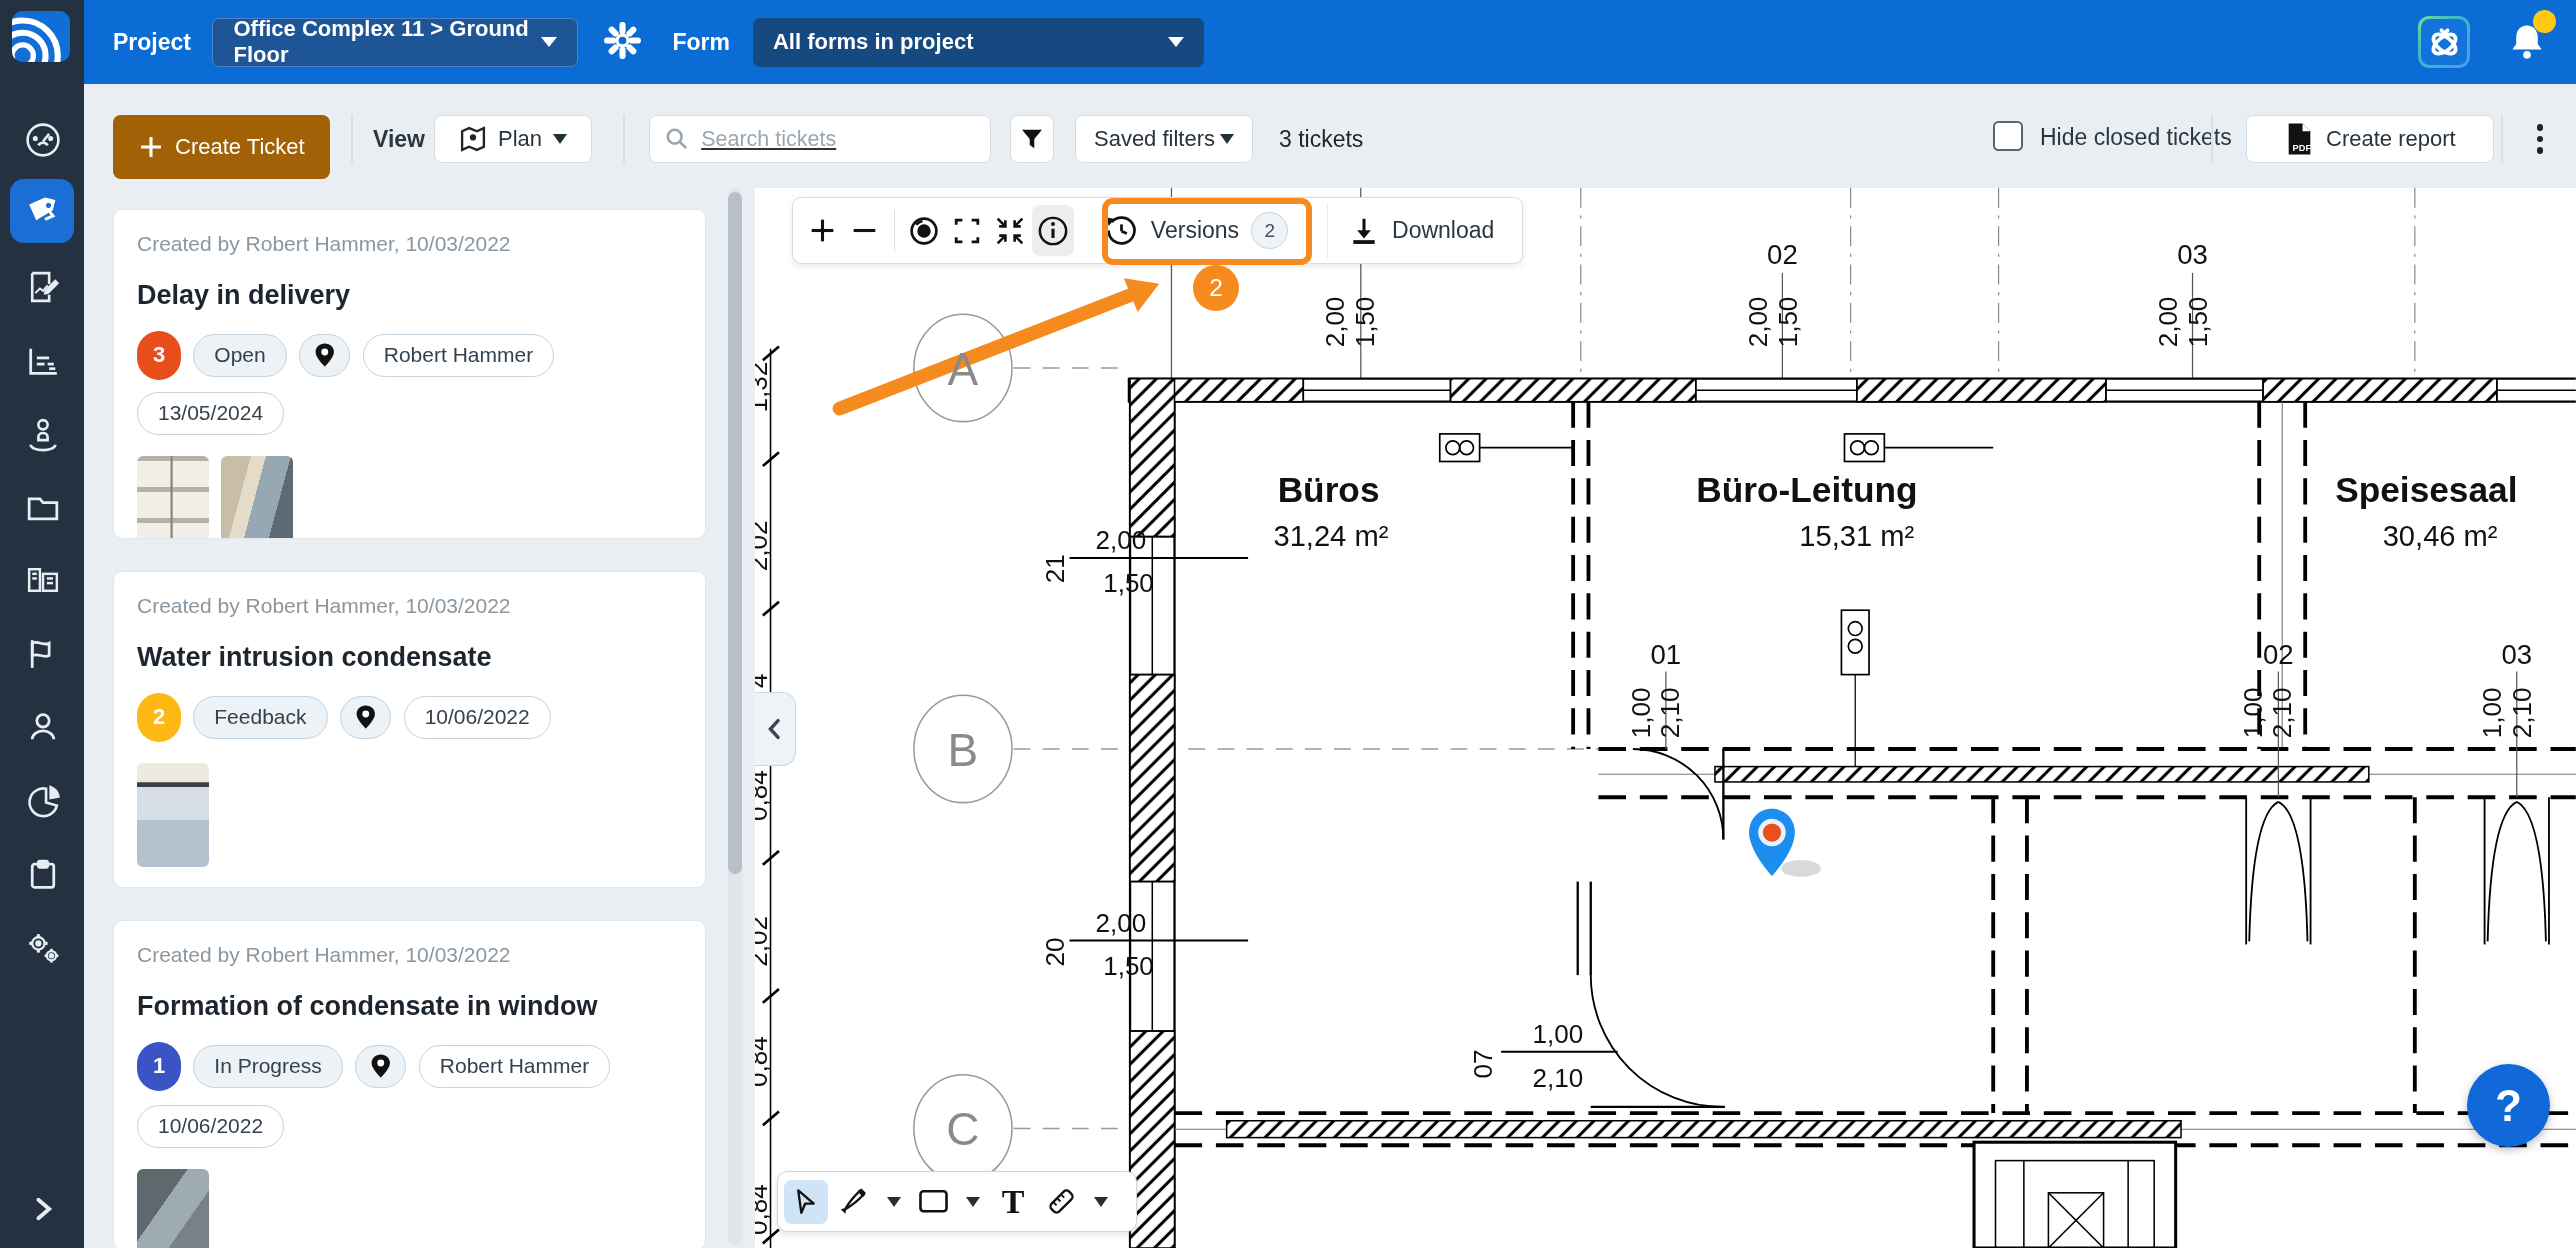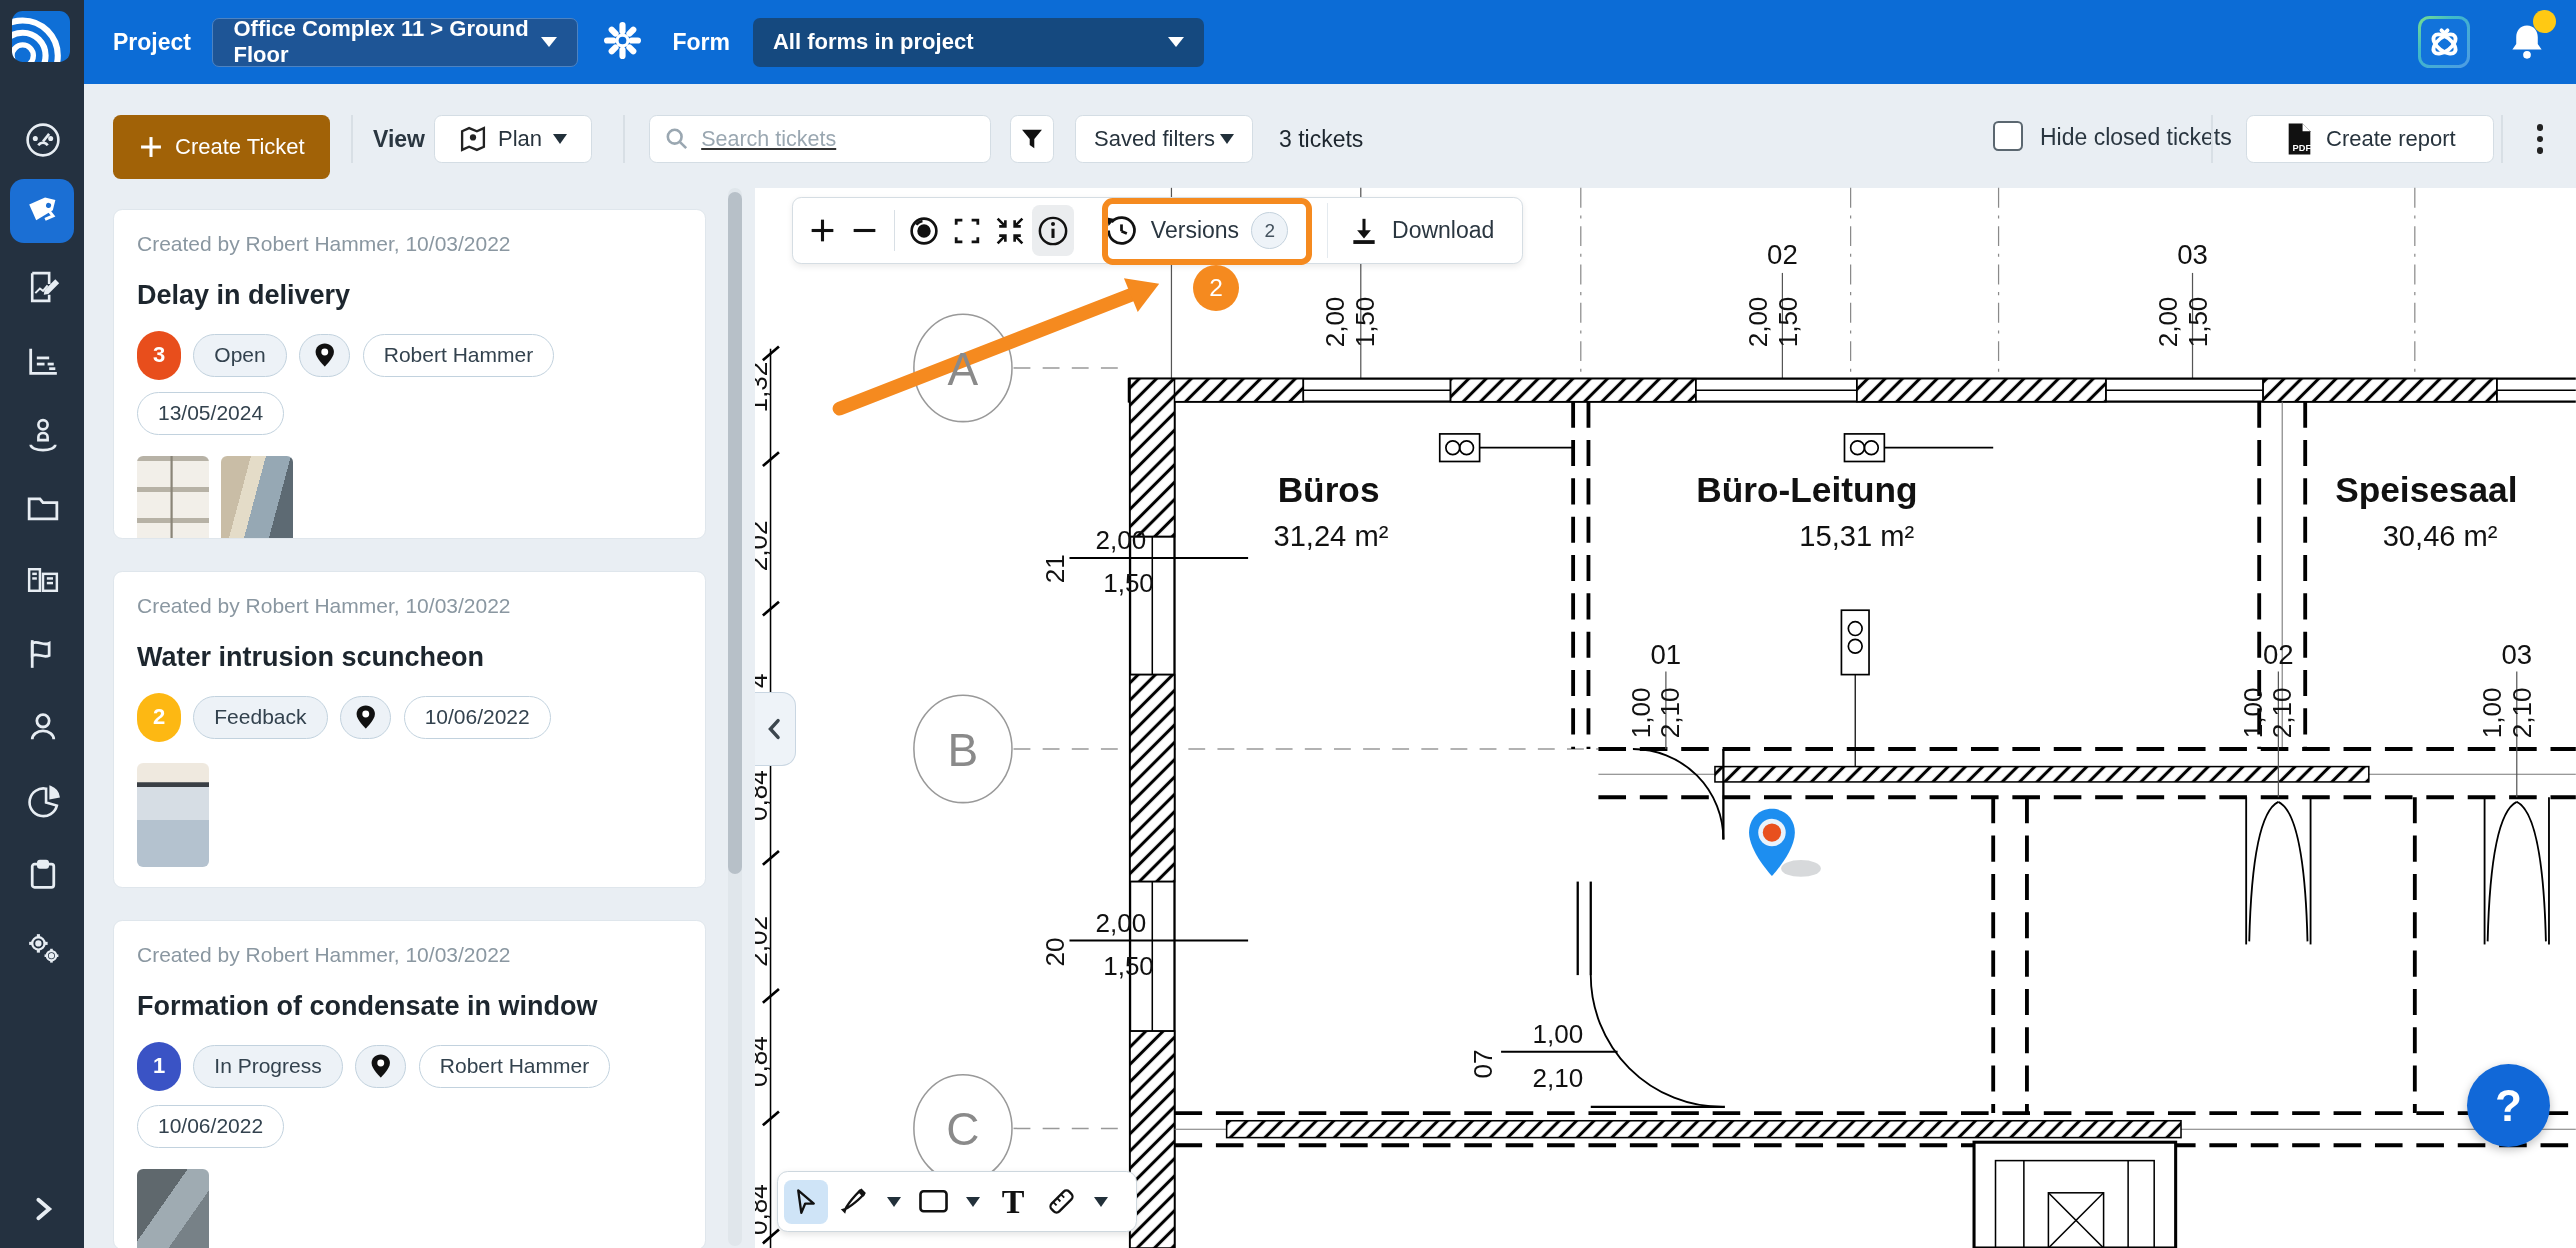--- a/index.html
+++ b/index.html
@@ -346,21 +346,21 @@
       <span class="pill white">13/05/2024</span>
     </div>
     <div class="thumbs">
       <div class="thumb" data-kind="brick-wall"></div>
       <div class="thumb" data-kind="office-window"></div>
     </div>
   </div>
 
   <div class="card" style="top:571px;height:317px">
     <div class="meta">Created by Robert Hammer, 10/03/2022</div>
-    <div class="title">Water intrusion scuncheon</div>
+    <div class="title">Water intrusion condensate</div>
     <div class="badges">
       <span class="count" style="background:#fdb813">2</span>
       <span class="pill">Feedback</span>
       <span class="pill pin">
         <svg width="21.5" height="26" viewBox="0 0 28 34">
           <path d="M14 2 C7 2 2 7 2 13 c0 8 12 19 12 19 s12 -11 12 -19 C26 7 21 2 14 2 z" fill="#111"></path>
           <circle cx="14" cy="13" r="4.5" fill="#fff"></circle>
         </svg>
       </span>
       <span class="pill white">10/06/2022</span>

